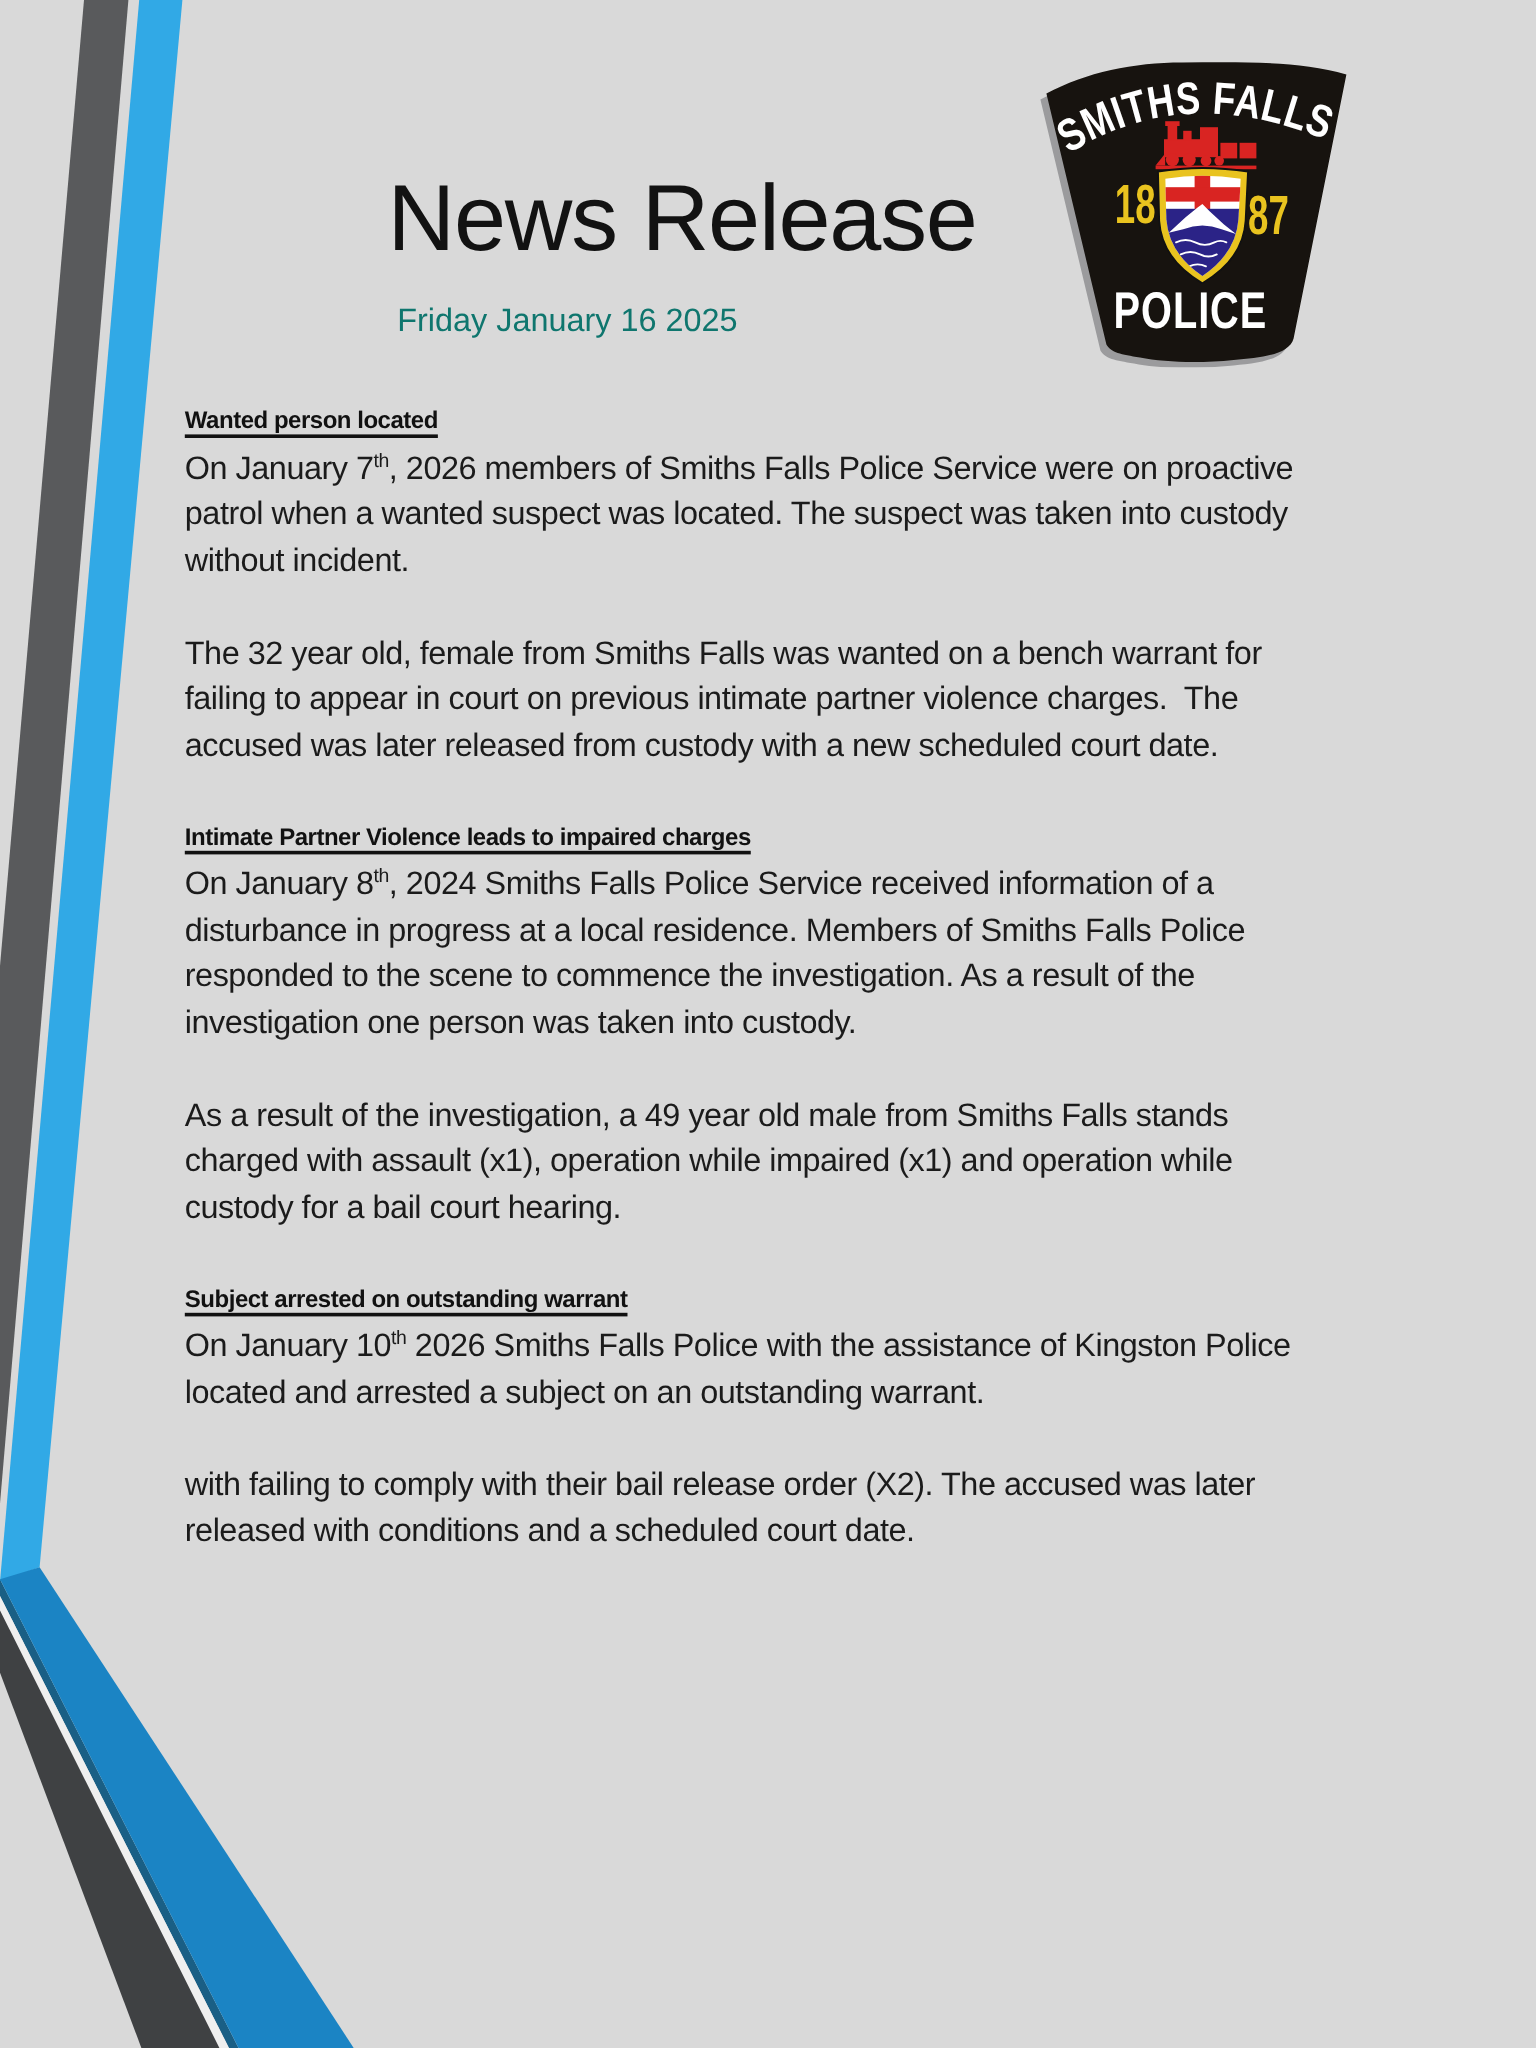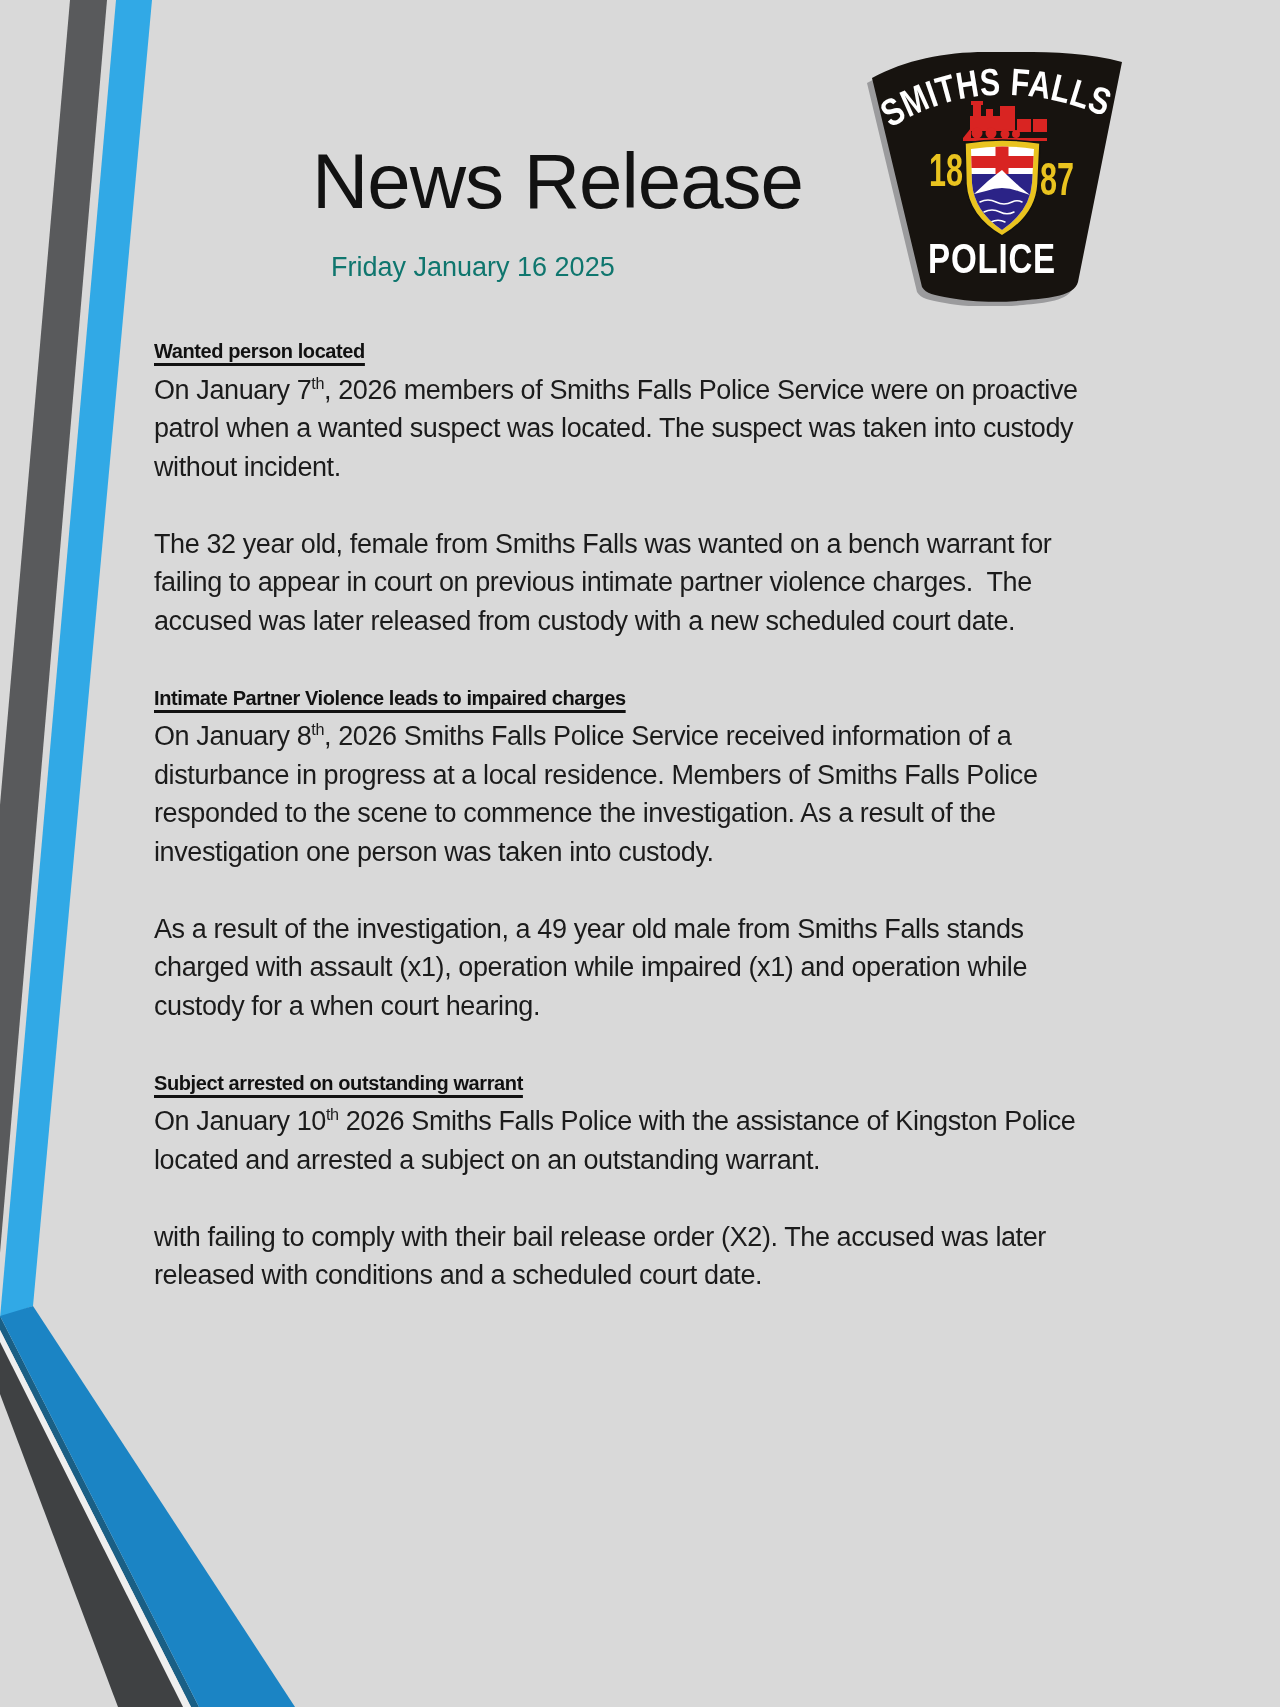--- a/index.html
+++ b/index.html
@@ -1,19 +1,19 @@
 <!DOCTYPE html>
 <html><head>
 <meta charset="utf-8">
 <style>
   html,body{margin:0;padding:0;}
   body{font-family:"Liberation Sans",sans-serif;}
   .page{position:relative;width:1280px;height:1707px;background:#d9d9d9;overflow:hidden;}
   .stripes{position:absolute;left:0;top:0;width:1280px;height:1707px;}
-  .title{position:absolute;left:312px;top:142px;font-size:78px;line-height:1;color:#121212;letter-spacing:-1px;white-space:nowrap;}
+  .title{position:absolute;left:323px;top:142px;font-size:78px;line-height:1;color:#121212;letter-spacing:-1px;white-space:nowrap;}
   .date{position:absolute;left:331px;top:252px;font-size:27px;color:#0f766e;white-space:nowrap;}
   .badge{position:absolute;left:850px;top:44px;width:280px;height:262px;}
   .badge text{font-family:"Liberation Sans",sans-serif;font-weight:bold;}
   .body-text{position:absolute;left:154px;top:332px;width:1030px;font-size:27px;line-height:38.5px;color:#1b1b1b;letter-spacing:-0.4px;}
   .body-text h2{font-size:20px;line-height:38.5px;font-weight:bold;margin:0;color:#111;
     text-decoration:underline;text-decoration-thickness:2.5px;text-underline-offset:5px;}
   .body-text h2.gap-before{margin-top:38.5px;}
   .body-text p{margin:0;}
   .body-text p.gap-before{margin-top:38.5px;}
   .ln{display:block;white-space:pre-wrap;}
@@ -99,29 +99,29 @@
       <span class="ln">without incident.</span>
     </p>
     <p class="gap-before">
       <span class="ln">The 32 year old, female from Smiths Falls was wanted on a bench warrant for</span>
       <span class="ln">failing to appear in court on previous intimate partner violence charges.  The</span>
       <span class="ln">accused was later released from custody with a new scheduled court date.</span>
     </p>
 
     <h2 class="gap-before">Intimate Partner Violence leads to impaired charges</h2>
     <p>
-      <span class="ln"><span>On January 8</span><sup>th</sup><span>, 2026 Smiths Falls Police Service received information of a</span></span>
+      <span class="ln"><span>On January 8</span><sup>th</sup><span>, 2024 Smiths Falls Police Service received information of a</span></span>
       <span class="ln">disturbance in progress at a local residence. Members of Smiths Falls Police</span>
       <span class="ln">responded to the scene to commence the investigation. As a result of the</span>
       <span class="ln">investigation one person was taken into custody.</span>
     </p>
     <p class="gap-before">
       <span class="ln">As a result of the investigation, a 49 year old male from Smiths Falls stands</span>
       <span class="ln">charged with assault (x1), operation while impaired (x1) and operation while</span>
-      <span class="ln">custody for a when court hearing.</span>
+      <span class="ln">custody for a bail court hearing.</span>
     </p>
 
     <h2 class="gap-before">Subject arrested on outstanding warrant</h2>
     <p>
       <span class="ln"><span>On January 10</span><sup>th</sup><span> 2026 Smiths Falls Police with the assistance of Kingston Police</span></span>
       <span class="ln">located and arrested a subject on an outstanding warrant.</span>
     </p>
     <p class="gap-before">
       <span class="ln">with failing to comply with their bail release order (X2). The accused was later</span>
       <span class="ln">released with conditions and a scheduled court date.</span>

